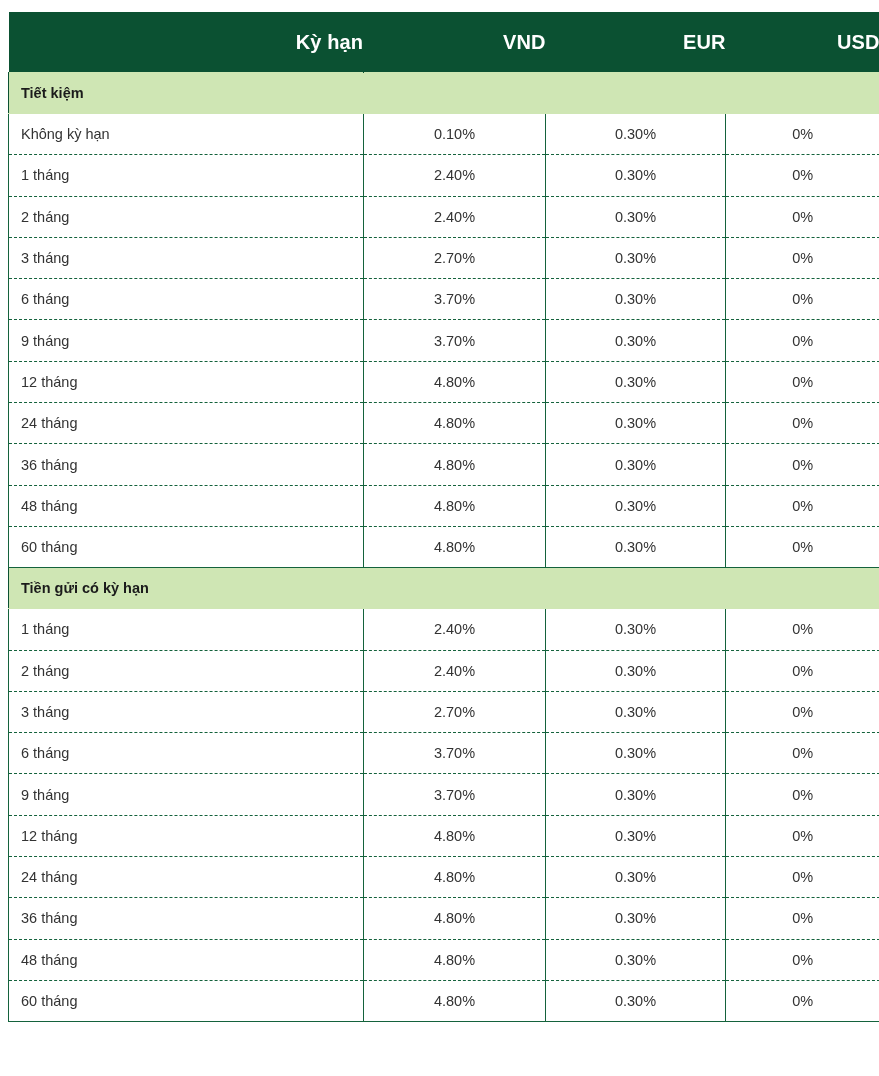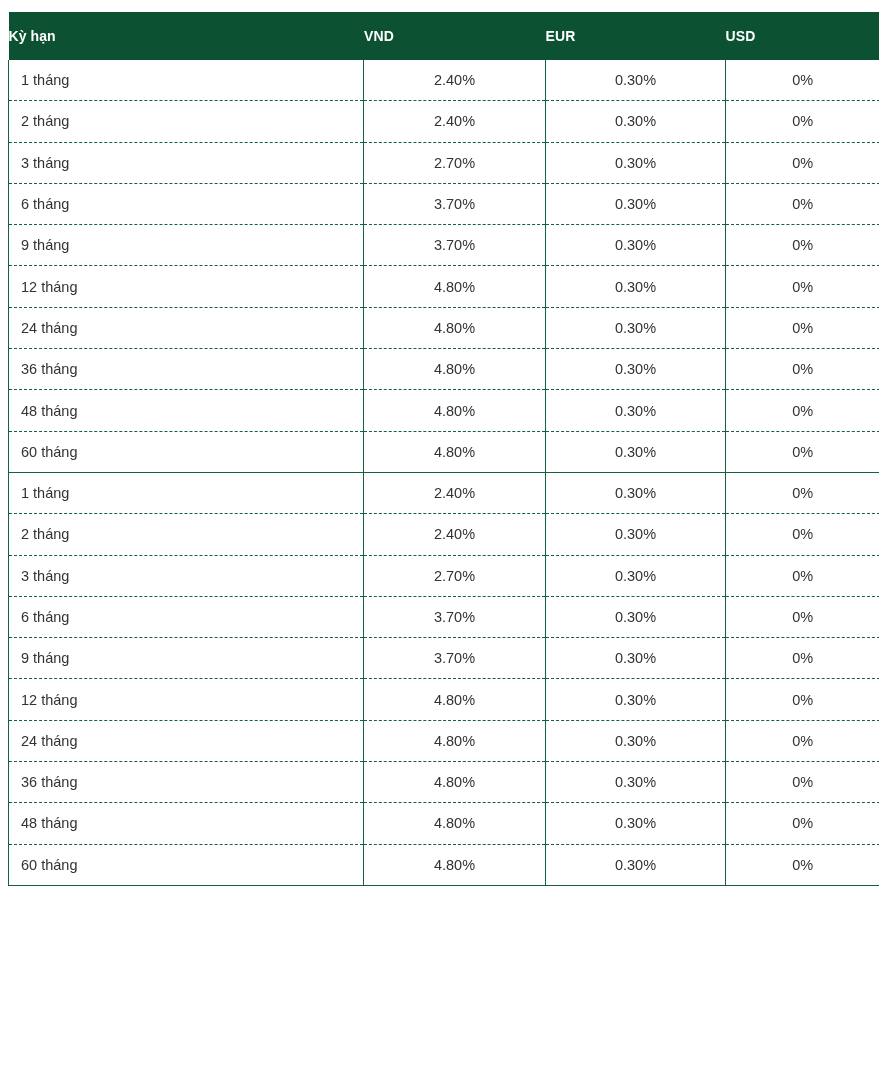--- a/index.html
+++ b/index.html
@@ -31,23 +31,23 @@
   col.c-term { width: 355px; }
   col.c-vnd  { width: 182px; }
   col.c-eur  { width: 180px; }
   col.c-usd  { width: 154px; }
 
   
   thead th {
     background: #0b5132;
     color: #ffffff;
     font-weight: bold;
-    font-size: 14px;
-    height: 48px;
-    text-align: left;
+    font-size: 20px;
+    height: 60px;
+    text-align: right;
     padding: 0;
     border: none;
     letter-spacing: .1px;
   }
   thead th.th-term { border-right: 1px solid #0b5132; }
 
   
   tr.section-row td {
     background: #cfe6b4;
     color: #1b1b1b;
@@ -107,20 +107,29 @@
     </colgroup>
     <thead>
       <tr>
         <th class="th-term">Kỳ hạn</th>
         <th class="th-cur">VND</th>
         <th class="th-cur">EUR</th>
         <th class="th-cur">USD</th>
       </tr>
     </thead>
     <tbody id="table-body">
+        <tr class="section-row">
+          <td colspan="4">Tiết kiệm</td>
+        </tr>
+        <tr class="data-row">
+          <td class="td-term">Không kỳ hạn</td>
+          <td class="td-val">0.10%</td>
+          <td class="td-val">0.30%</td>
+          <td class="td-usd">0%</td>
+        </tr>
         <tr class="data-row">
           <td class="td-term">1 tháng</td>
           <td class="td-val">2.40%</td>
           <td class="td-val">0.30%</td>
           <td class="td-usd">0%</td>
         </tr>
         <tr class="data-row">
           <td class="td-term">2 tháng</td>
           <td class="td-val">2.40%</td>
           <td class="td-val">0.30%</td>
@@ -166,20 +175,23 @@
           <td class="td-term">48 tháng</td>
           <td class="td-val">4.80%</td>
           <td class="td-val">0.30%</td>
           <td class="td-usd">0%</td>
         </tr>
         <tr class="data-row before-section">
           <td class="td-term">60 tháng</td>
           <td class="td-val">4.80%</td>
           <td class="td-val">0.30%</td>
           <td class="td-usd">0%</td>
+        </tr>
+        <tr class="section-row">
+          <td colspan="4">Tiền gửi có kỳ hạn</td>
         </tr>
         <tr class="data-row">
           <td class="td-term">1 tháng</td>
           <td class="td-val">2.40%</td>
           <td class="td-val">0.30%</td>
           <td class="td-usd">0%</td>
         </tr>
         <tr class="data-row">
           <td class="td-term">2 tháng</td>
           <td class="td-val">2.40%</td>

